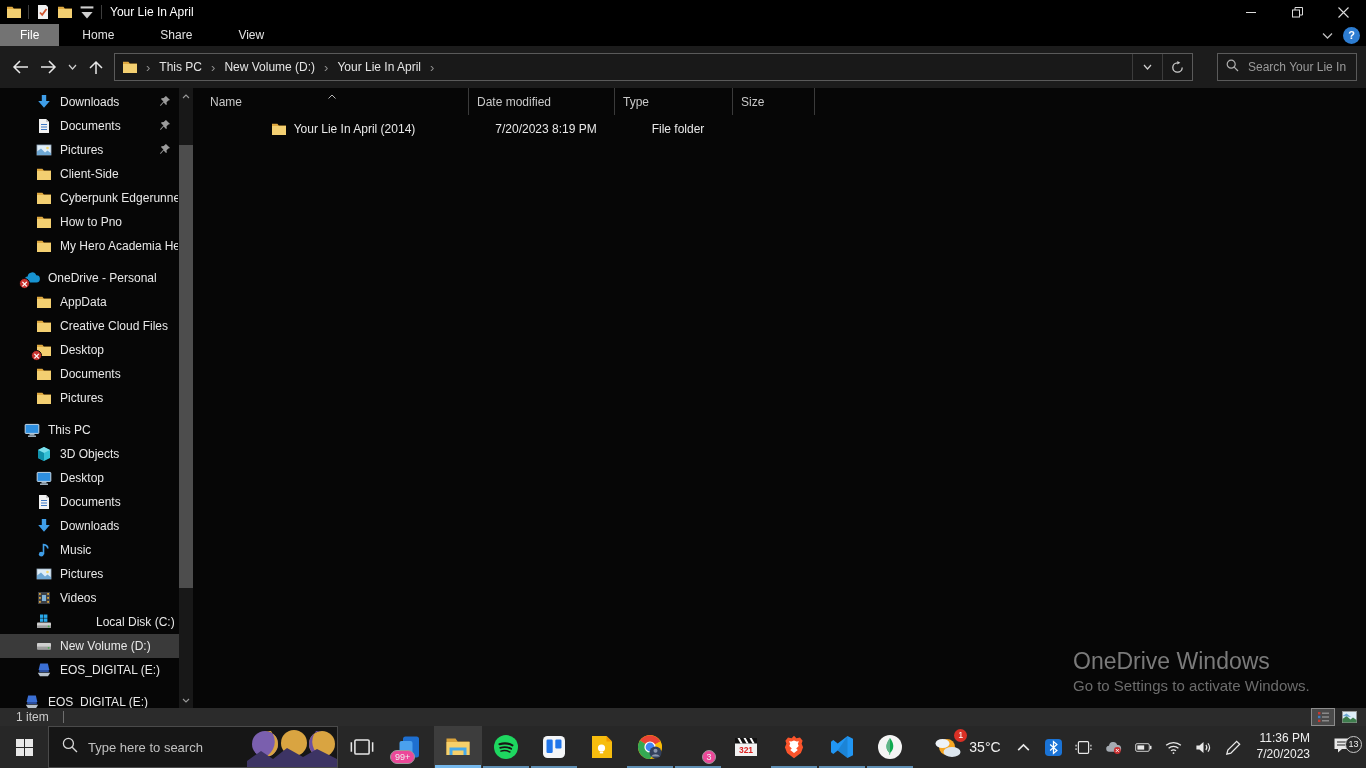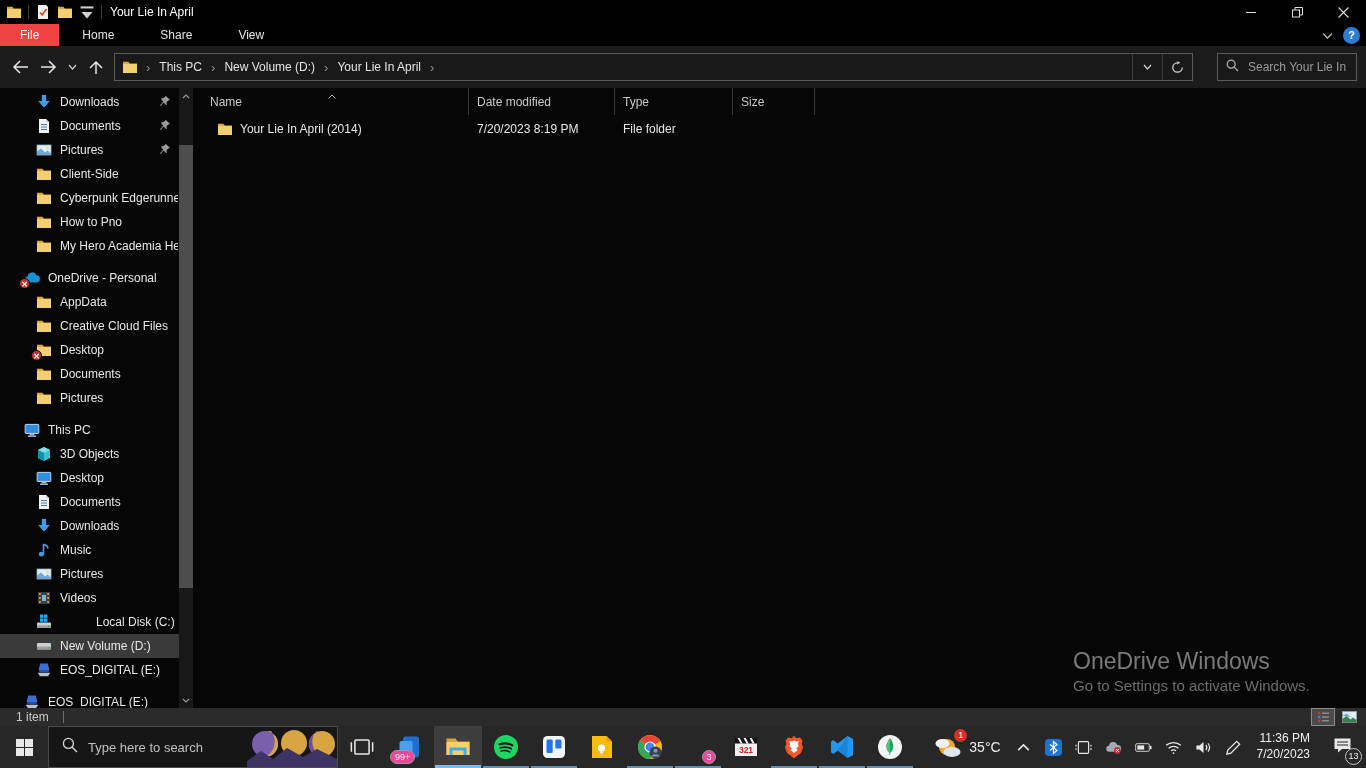--- a/index.html
+++ b/index.html
@@ -12,21 +12,21 @@
   .qat { display:flex; align-items:center; gap:6px; padding-left:6px; }
   .qat .ic16 { width:16px; height:16px; display:flex; align-items:center; justify-content:center; }
   .tb-sep { width:1px; height:14px; background:#3d3d3d; }
   .win-title { color:#fff; font-size:12px; margin-left:8px; }
   .caption-btns { margin-left:auto; display:flex; height:24px; }
   .cap-btn { width:46px; height:24px; display:flex; align-items:center; justify-content:center; }
 
   
   .tabs { height:22px; background:#000; display:flex; align-items:stretch; flex:0 0 22px; position:relative; }
   .tab { padding:0 23px; display:flex; align-items:center; font-size:12px; color:#e2e2e2; }
-  .tab.active { background:#ef4444; color:#fff; padding:0 20px; }
+  .tab.active { background:#737373; color:#fff; padding:0 20px; }
   .tabs-right { position:absolute; right:6px; top:0; height:22px; display:flex; align-items:center; gap:10px; }
   .help-circle { width:17px; height:17px; border-radius:50%; background:#2d7dd2; color:#fff;
     font-size:11px; font-weight:bold; display:flex; align-items:center; justify-content:center; }
 
   
   .toolbar { height:42px; background:#1c1c1c; display:flex; align-items:center; flex:0 0 42px; padding-left:6px; }
   .nav-btn { width:28px; height:28px; display:flex; align-items:center; justify-content:center; }
   .nav-btn.narrow { width:20px; }
   .addressbox { flex:1; height:28px; border:1px solid #5a5a5a; background:#191919;
     display:flex; align-items:center; margin-left:4px; }
@@ -65,21 +65,21 @@
   .ss-thumb { position:absolute; left:0; width:14px; top:57px; height:443px; background:#4d4d4d; }
 
   
   .content { flex:1; position:relative; }
   .cols { display:flex; height:27px; align-items:center; }
   .col { height:27px; display:flex; align-items:center; border-right:1px solid #3a3a3a;
     font-size:12px; color:#c9c9c9; padding-left:8px; position:relative; }
   .col.first { padding-left:15px; }
   .sort-caret { position:absolute; left:50%; top:0px; transform:translateX(-50%); color:#b5b5b5; }
   .frow { display:flex; height:22px; align-items:center; font-size:12px; color:#e8e8e8; margin-top:3px; }
-  .fcell { height:22px; display:flex; align-items:center; padding-left:8px; overflow:hidden; }
+  .fcell { height:22px; display:flex; align-items:center; padding-left:8px; overflow:hidden;justify-content:center; }
   .fcell.name { padding-left:22px; gap:7px; }
   .wm1 { position:absolute; left:878px; top:560px; font-size:23px; color:#7a7a7a; }
   .wm2 { position:absolute; left:878px; top:589px; font-size:15px; color:#6c6c6c; }
 
   
   .statusbar { height:18px; flex:0 0 18px; background:#2b2b2b; display:flex; align-items:center;
     padding-left:16px; font-size:12px; color:#cccccc; }
   .status-div { width:1px; height:12px; background:#6e6e6e; margin-left:14px; }
   .viewbtns { margin-left:auto; display:flex; gap:4px; margin-right:6px; }
   .viewbtn { width:22px; height:16px; display:flex; align-items:center; justify-content:center; }
@@ -107,21 +107,21 @@
   .weather { display:flex; align-items:center; gap:6px; padding:0 8px 0 4px; height:100%; }
   .weather .icx { width:30px; height:30px; position:relative; }
   .wbadge { position:absolute; right:-4px; top:-3px; width:13px; height:13px; border-radius:50%;
     background:#d93025; color:#fff; font-size:9px; line-height:13px; text-align:center; }
   .temp { color:#f0f0f0; font-size:14px; }
   .tray-ico { width:26px; height:30px; display:flex; align-items:center; justify-content:center;
     position:relative; margin:0 2px; }
   .tray-ico .icx { width:17px; height:17px; }
   .clock { text-align:right; font-size:12px; color:#f0f0f0; line-height:1.3; margin:0 10px 0 8px; }
   .notif { width:44px; display:flex; align-items:center; justify-content:center; position:relative; height:100%; }
-  .notif-badge { position:absolute; right:2px; bottom:3px; width:17px; height:17px; border-radius:50%;
+  .notif-badge { position:absolute; right:2px; bottom:15px; width:17px; height:17px; border-radius:50%;
     border:1px solid #c9c9c9; background:#272727; color:#efefef; font-size:9px; line-height:15px;
     text-align:center; }
 </style>
 </head>
 <body>
 
 <div class="window">
 
   <div class="titlebar">
     <div class="qat" id="qat">

